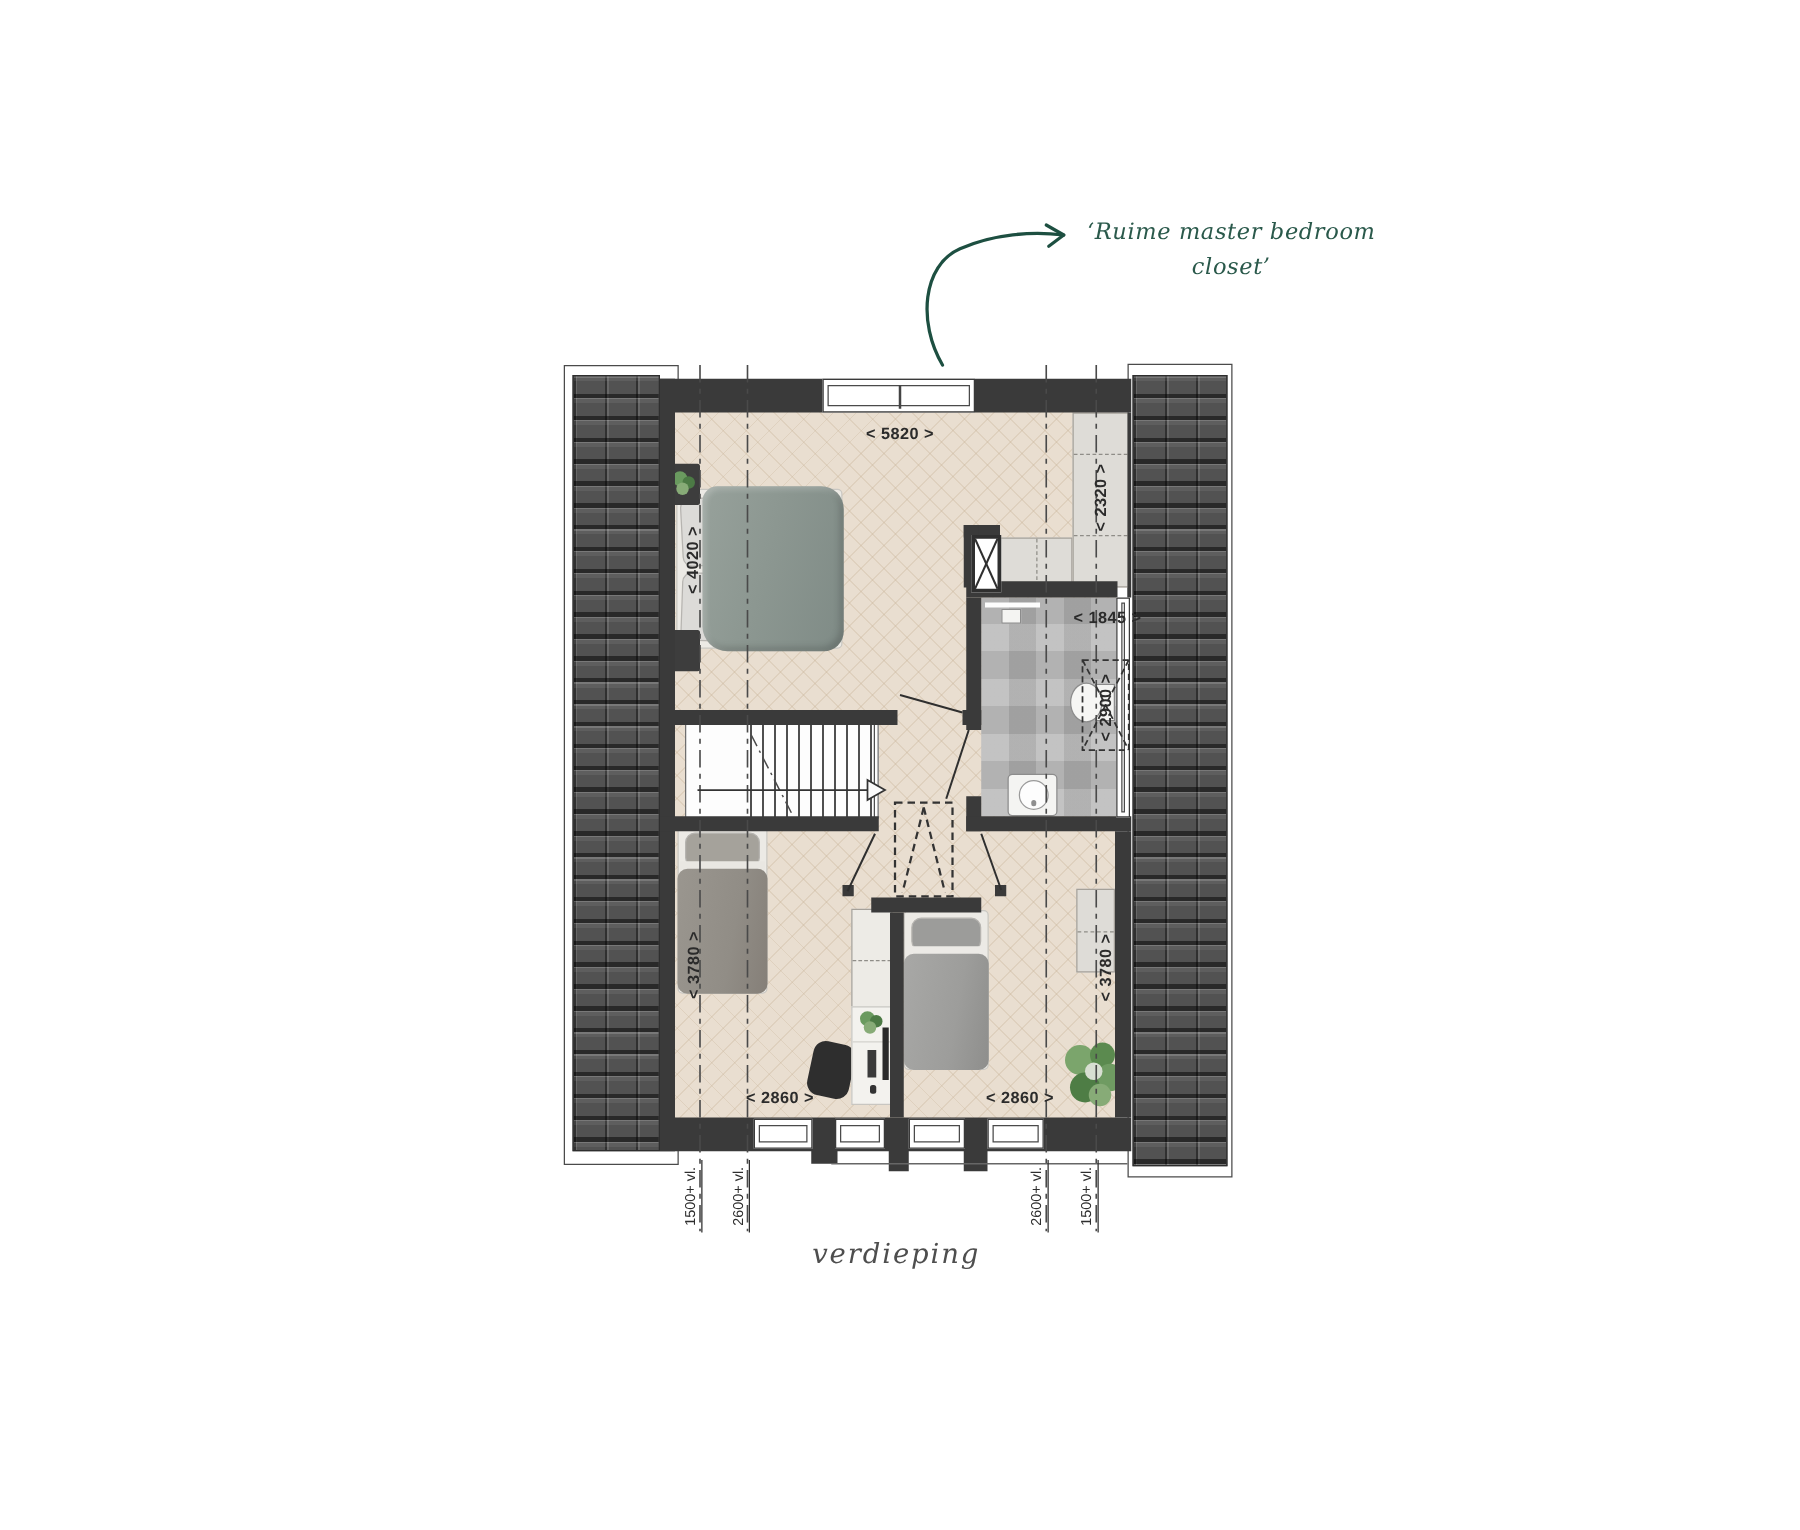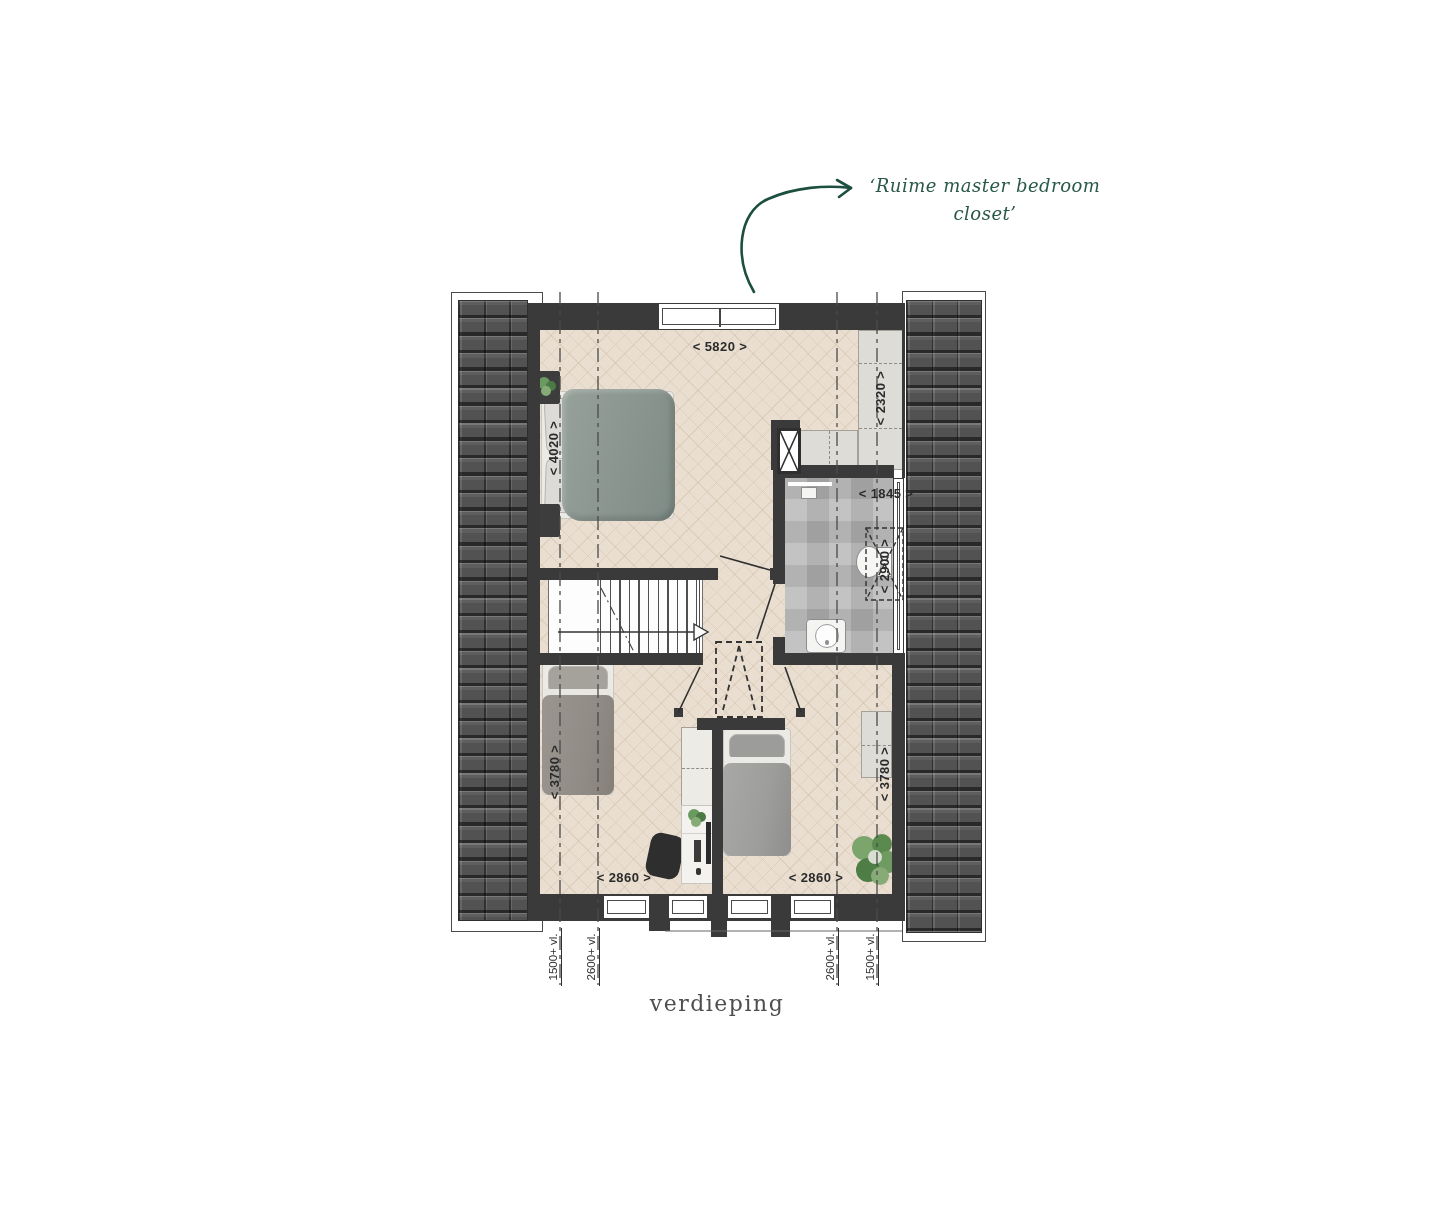--- a/index.html
+++ b/index.html
@@ -31,21 +31,21 @@
   .stair{background:#fdfdfd;border:1px solid #6e6e6e;}
   .treads{background:repeating-linear-gradient(90deg,#4f4f4f 0 1.4px,transparent 1.4px 9.6px);border-right:1.4px solid #4f4f4f;}
   .dim{font-size:13px;font-weight:700;color:var(--dim_text,#2b2b2b);letter-spacing:.4px;
        text-align:center;white-space:nowrap;line-height:16px;}
   .dim.v{transform:rotate(-90deg);}
   .lvl{font-size:11.5px;color:#2e2e2e;text-align:center;white-space:nowrap;line-height:14px;
        border-bottom:1.2px solid #2e2e2e;padding-bottom:1px;transform:rotate(-90deg);}
   .annotation{font-family:"DejaVu Serif",serif;font-style:italic;font-size:18px;line-height:28px;
        color:var(--annotation_green,#2a594b);text-align:center;letter-spacing:.5px;}
   .title{font-family:"DejaVu Serif",serif;font-size:22px;color:var(--title_text,#4e4e4e);
-       letter-spacing:1.5px;text-align:center;}
+       letter-spacing:1.5px;text-align:center;font-style:italic;}
   .mattress{background:#eceae5;border:1px solid #c9c7c2;border-radius:4px;}
   .pillow{background:#dcdbd8;border:1px solid #b6b4b0;border-radius:8px;}
   .duvet{border-radius:12px 18px 16px 20px;}
   .night{background:#3d3d3d;border-radius:2px;}
   .fixture{background:#f4f4f2;border:1px solid #8c8c8c;}
 </style>
 </head>
 <body>
 
 <div id="plan">

